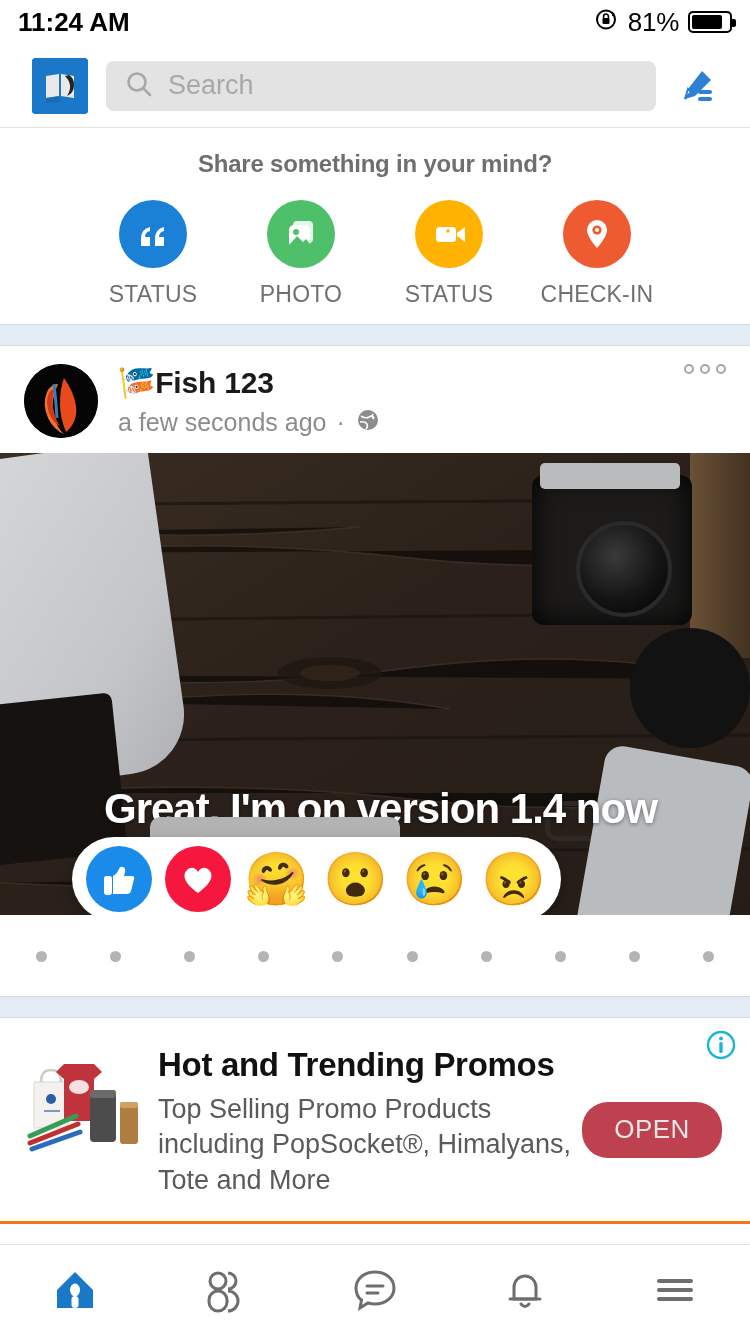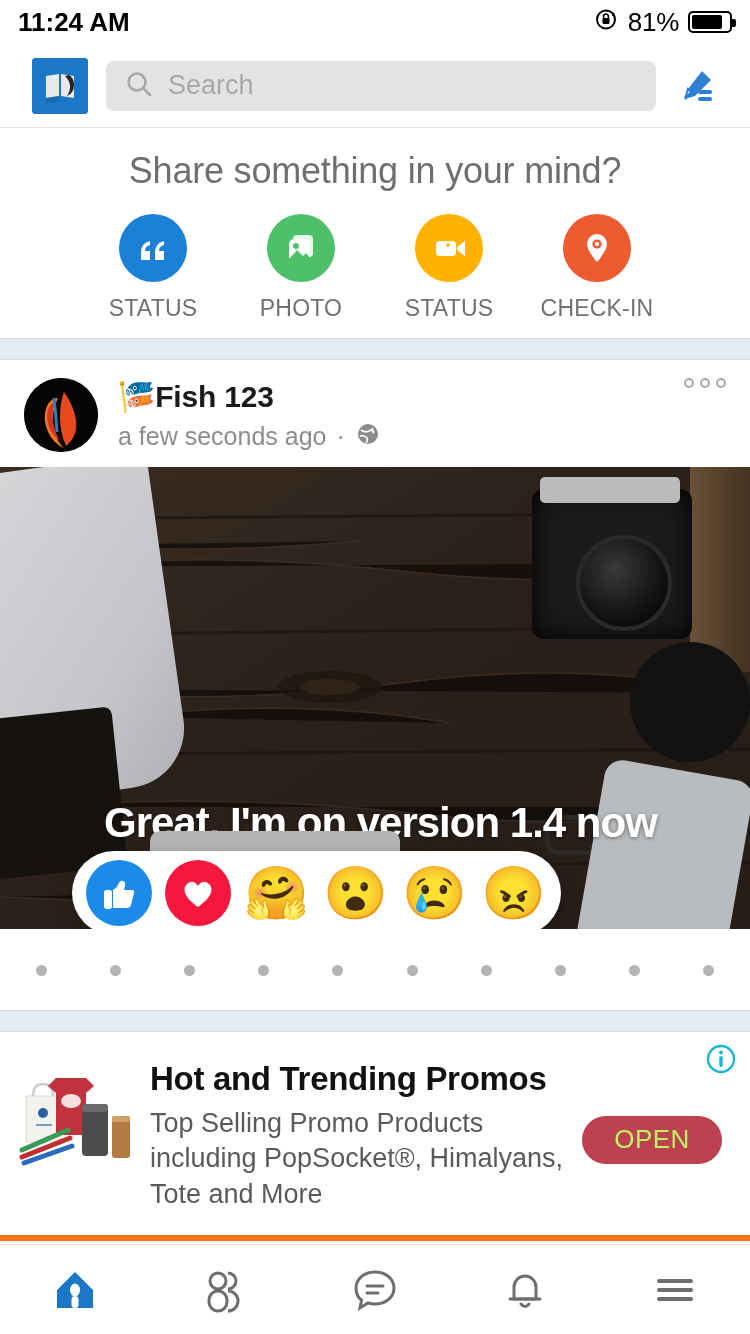--- a/index.html
+++ b/index.html
@@ -41,21 +41,21 @@
   }
   .searchbar {
     flex:1 1 auto; height:50px; background:#e3e3e3; border-radius:8px;
     display:flex; align-items:center; gap:14px; padding: 0 18px;
   }
   .search-ph { color:#a8a8a8; font-size:27px; }
   .compose { width:44px; height:44px; flex:0 0 auto; display:flex; align-items:center; justify-content:center; }
 
   
   .share { background:#fff; padding: 22px 0 16px; text-align:center; }
-  .share-title { font-size:36px; font-weight:400; color:#6f6f6f; margin-bottom: 22px; letter-spacing:-0.2px;}
+  .share-title { font-size:24px; font-weight:700; color:#6f6f6f; margin-bottom: 22px; letter-spacing:-0.2px;}
   .share-row { display:flex; justify-content:center; gap:64px; }
   .share-item { width:84px; display:flex; flex-direction:column; align-items:center; gap:13px; }
   .share-circle { width:68px; height:68px; border-radius:50%; display:flex; align-items:center; justify-content:center; }
   .share-label { font-size:23px; color:#707070; letter-spacing:0.2px; white-space:nowrap; }
 
   .divider-band { height: 22px; background:#e4ecf5; border-top:1px solid #d5dde6; border-bottom:1px solid #d9d9d9; }
 
   
   .post { background:#fff; }
   .post-head { display:flex; align-items:flex-start; padding: 18px 24px 14px; position:relative; }
@@ -93,29 +93,29 @@
     background:#fff; border-radius:48px; padding: 9px 14px;
     box-shadow: 0 5px 14px rgba(0,0,0,.25);
   }
   .reaction { width:66px; height:66px; border-radius:50%; display:flex; align-items:center; justify-content:center; font-size:52px; line-height:1; }
 
   .dots-row { display:flex; align-items:center; justify-content:space-between; padding: 36px 36px 34px; background:#fff;}
   .dots-row span { width:11px; height:11px; border-radius:50%; background:#b4b4b4; display:block;}
 
   
   .ad-band { height:22px; background:#e4ecf5; border-top:1px solid #d9d9d9; border-bottom:1px solid #d5dde6; }
-  .ad { position:relative; background:#fff; display:flex; align-items:flex-start; padding: 26px 18px 22px 8px; border-bottom:6px solid #f97316;}
+  .ad { position:relative; background:#fff; display:flex; align-items:flex-start; padding: 26px 18px 22px 16px; border-bottom:3px solid #f97316;}
   .ad-thumb { width:130px; height:110px; flex:0 0 auto; position:relative; }
   .ad-body { flex:1 1 auto; padding-left:12px; padding-top:2px; }
   .ad-title { font-size:33px; font-weight:700; color:#111; letter-spacing:-0.3px; }
   .ad-desc { font-size:27px; color:#5a5a5a; line-height:1.33; margin-top:8px; max-width:420px; }
   .ad-cta {
     position:absolute; right:28px; top:84px;
-    background:#bd414e; color:#bef264; border:none;
-    width:140px; height:48px; border-radius:26px;
+    background:#bd414e; color:#e5e5e5; border:none;
+    width:140px; height:56px; border-radius:26px;
     font-size:26px; font-weight:400; letter-spacing:.5px;
     font-family:"Liberation Sans", sans-serif; cursor:pointer;
   }
   .ad-info { position:absolute; right:12px; top:10px; width:34px; height:34px; }
 
   
   .bottomnav {
     position:absolute; left:0; bottom:0; width:750px; height:90px;
     display:flex; align-items:center; background:#fff; border-top:1px solid #e0e0e0;
   }

